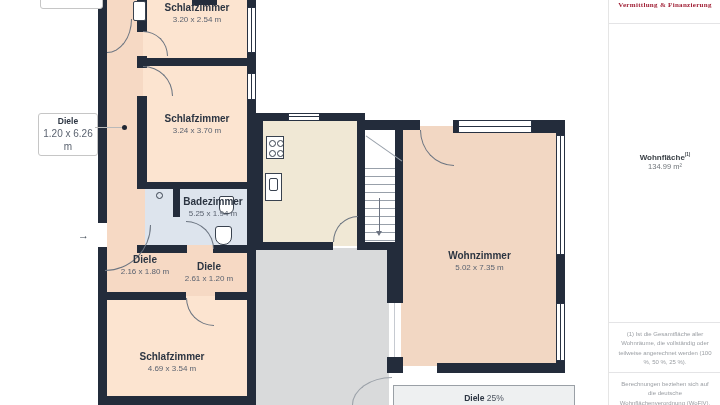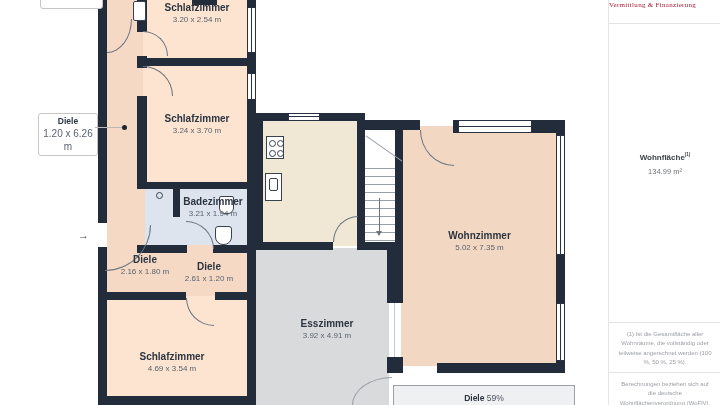--- a/index.html
+++ b/index.html
@@ -31,27 +31,27 @@
   
   .balcony{position:absolute;background:#eef0f1;border:1px solid #9aa0a6;box-sizing:border-box;
            text-align:center;}
   .balcony .line1{font-size:8.5px;color:#2c3542;margin-top:7px;}
   .balcony .line1 b{font-weight:700;}
   .balcony .line1 span.share{font-weight:400;color:#4a525e;}
   
   .sidebar{position:absolute;left:608px;top:0;width:112px;height:405px;background:#fff;
            border-left:1px solid #e5e5e5;}
   .sb-divider{position:absolute;left:0;width:112px;height:1px;background:#e4e4e6;}
-  .sb-tagline{position:absolute;top:1px;left:0;width:112px;text-align:left;
-              font-family:"Liberation Serif",serif;font-weight:400;font-size:7px;
+  .sb-tagline{position:absolute;top:1px;left:0;width:112px;text-align:center;
+              font-family:"Liberation Serif",serif;font-weight:700;font-size:7px;
               letter-spacing:.3px;color:#a01f35;}
   .sb-area{position:absolute;top:152px;left:0;width:112px;text-align:center;}
   .sb-area-label{font-size:8px;font-weight:700;color:#3c4248;}
   .sb-area-label sup{font-size:4.5px;}
-  .sb-area-value{font-size:7.5px;color:#70757a;margin-top:5px;}
+  .sb-area-value{font-size:7.5px;color:#70757a;}
   .sb-note{position:absolute;left:8px;width:96px;text-align:center;font-size:6px;
            line-height:1.55;color:#9a9ea3;}
   
   .entry-arrow{position:absolute;font-size:11px;color:#3a4450;line-height:1;}
   
   .stair-line{position:absolute;width:1px;background:#6b7280;}
   .stair-tip{position:absolute;width:0;height:0;border-left:3px solid transparent;
              border-right:3px solid transparent;border-top:5px solid #6b7280;}
 </style>
 </head>
@@ -168,46 +168,42 @@
     <div class="rdims">3.24 x 3.70 m</div>
   </div>
   <div class="labelbox" style="left:38px;top:113px;width:52px;">
     <div class="rname">Diele</div>
     <div class="rdims">1.20 x 6.26 m</div>
   </div>
   <div class="abs" style="left:95px;top:127px;width:28px;height:1px;background:#b9b9b9;"></div>
   <div class="dot" style="left:122px;top:125px;width:5px;height:5px;background:#1f2633;"></div>
   <div class="rlabel" style="left:160px;top:196px;width:106px;">
     <div class="rname">Badezimmer</div>
-    <div class="rdims">3.21 x 1.94 m</div>
-  </div>
-  <div class="rlabel" style="left:403px;top:230px;width:153px;">
+    <div class="rdims">5.25 x 1.94 m</div>
+  </div>
+  <div class="rlabel" style="left:403px;top:250px;width:153px;">
     <div class="rname">Wohnzimmer</div>
     <div class="rdims">5.02 x 7.35 m</div>
   </div>
   <div class="rlabel" style="left:95px;top:254px;width:100px;">
     <div class="rname">Diele</div>
     <div class="rdims">2.16 x 1.80 m</div>
   </div>
   <div class="rlabel" style="left:159px;top:261px;width:100px;">
     <div class="rname">Diele</div>
     <div class="rdims">2.61 x 1.20 m</div>
   </div>
-  <div class="rlabel" style="left:256px;top:318px;width:142px;">
-    <div class="rname">Esszimmer</div>
-    <div class="rdims">3.92 x 4.91 m</div>
-  </div>
   <div class="rlabel" style="left:107px;top:351px;width:130px;">
     <div class="rname">Schlafzimmer</div>
     <div class="rdims">4.69 x 3.54 m</div>
   </div>
 
   <div class="balcony" style="left:393px;top:385px;width:182px;height:26px;">
     <div class="line1">
-      <b>Diele</b>&nbsp;<span class="share">59%</span>
+      <b>Diele</b>&nbsp;<span class="share">25%</span>
     </div>
 
   </div>
 
   <div class="sidebar">
     <div class="sb-tagline">Vermittlung &amp; Finanzierung</div>
     <div class="sb-divider" style="top:23px;"></div>
     <div class="sb-area">
       <div class="sb-area-label"><span>Wohnfläche</span><sup>(1)</sup></div>
       <div class="sb-area-value">134.99 m²</div>

